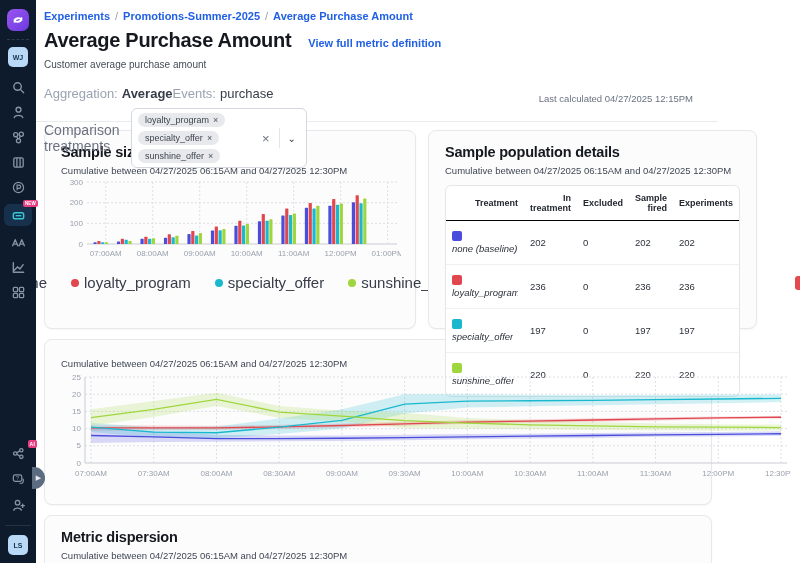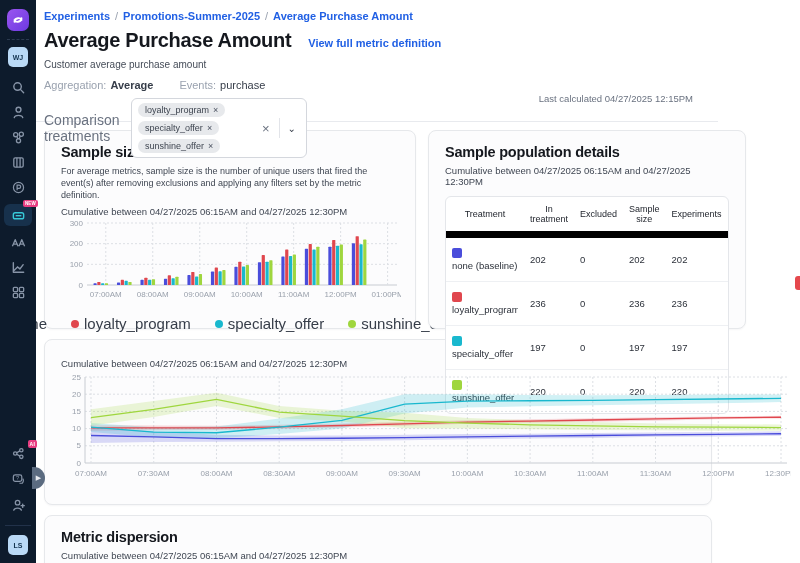--- a/index.html
+++ b/index.html
@@ -37,21 +37,21 @@
   
   .main { position:absolute; left:36px; top:0; width:682px; height:563px; background:#fff; }
   .topbar { position:relative; padding:10px 8px 0 8px; border-bottom:1px solid #e8eaee; height:122px; }
   .breadcrumb { font-size:11px; font-weight:700; color:#2160e4; display:flex; gap:5px; align-items:center; }
   .breadcrumb .sep { color:#9aa2af; font-weight:400; }
   .breadcrumb a { color:#2160e4; text-decoration:none; cursor:pointer; }
   .title-row { margin-top:7px; display:flex; align-items:baseline; gap:17px; }
   .page-title { font-size:20px; font-weight:700; letter-spacing:-.3px; color:#15181e; }
   .metric-link { font-size:11px; font-weight:700; color:#2160e4; cursor:pointer; }
   .desc { margin-top:7px; font-size:10px; color:#454c58; }
-  .meta { margin-top:9px; font-size:11px; color:#9aa2af; display:flex; gap:26px; }
+  .meta { margin-top:16px; font-size:13px; color:#9aa2af; display:flex; }
   .meta b { color:#363d49; font-weight:700; margin-left:4px; }
   .meta .val { color:#363d49; margin-left:4px; }
   .cmp-row { margin-top:7px; display:flex; align-items:center; }
   .cmp-label { font-size:14px; color:#6a7280; width:87px; }
   .selector { border:1px solid #d4d7dd; border-radius:6px; background:#fff; display:flex;
     align-items:center; padding:4px 6px 4px 6px; min-height:34px; width:176px; }
   .chips { display:flex; flex-wrap:wrap; gap:4px; width:128px; }
   .chip { background:#e7e9ec; border-radius:9px; padding:2px 7px; font-size:9px; color:#3e4550;
     white-space:nowrap; display:inline-flex; align-items:center; gap:4px; cursor:pointer; }
   .chip-x { color:#4a5160; font-size:9px; cursor:pointer; }
@@ -78,27 +78,27 @@
   .grid.solid { stroke:#c8ccd2; stroke-dasharray:none; }
   .xlab,.ylab { font-size:8px; fill:#9aa1ac; }
   .bar-legend { display:flex; justify-content:center; gap:24px; margin-top:2px;
     font-size:15px; color:#363d49; }
   .lg-item { display:inline-flex; align-items:center; gap:5px; cursor:pointer; }
   .dot { width:8px; height:8px; border-radius:50%; display:inline-block; }
 
   
   .pop-table { margin-top:9px; border:1px solid #e4e6ea; border-radius:6px; background:#fff;
     width:100%; border-collapse:separate; border-spacing:0; font-size:9.5px; overflow:hidden; }
-  .pop-table th { text-align:center; font-size:9px; font-weight:400; color:#23272f;
-    padding:7px 6px; border-bottom:7px solid #000000; }
+  .pop-table th { text-align:right; font-size:9px; font-weight:700; color:#23272f;
+    padding:7px 6px; border-bottom:1px solid #000000; }
   .pop-table td { padding:10px 6px; color:#2c313a; border-bottom:1px solid #eef0f3; }
   .pop-table tr:last-child td { border-bottom:none; }
   .swatch { width:10px; height:10px; border-radius:2px; display:inline-block; margin-right:7px;
     vertical-align:-1px; }
-  .tname { display:inline-block; max-width:66px; overflow:hidden; white-space:nowrap; vertical-align:middle; }
+  .tname { display:inline-block; max-width:66px; overflow:hidden; white-space:nowrap; vertical-align:middle;font-style:italic; }
 </style>
 </head>
 <body>
 
 <div class="app">
 
   <div class="sidebar">
     <div class="logo">
       <svg viewBox="0 0 16 16" fill="none" stroke="#fff" stroke-width="2.1" stroke-linecap="round">
         <path d="M4 10 C4 5, 12 5, 12 8 M12 6 C12 11, 4 11, 4 8"></path>
@@ -239,21 +239,20 @@
         </div>
       </div>
       <div class="last-calc">Last calculated 04/27/2025 12:15PM</div>
     </div>
 
     <div class="content">
       <div class="row1">
 
         <div class="card card-sample">
           <div class="card-title">Sample size over time</div>
-          <div class="card-note">For average metrics, sample size is the number of unique users that fired the event(s) after removing exclusions and applying any filters set by the metric definition.</div>
           <div class="card-cum">Cumulative between 04/27/2025 06:15AM and 04/27/2025 12:30PM</div>
           <svg id="bar-chart" width="340" height="92">
               <line x1="26" x2="336" y1="68" y2="68" class="grid solid"></line>
               <text x="22" y="70.5" class="ylab" text-anchor="end">0</text>
               <line x1="26" x2="336" y1="47.333333333333336" y2="47.333333333333336" class="grid"></line>
               <text x="22" y="49.833333333333336" class="ylab" text-anchor="end">100</text>
               <line x1="26" x2="336" y1="26.66666666666667" y2="26.66666666666667" class="grid"></line>
               <text x="22" y="29.16666666666667" class="ylab" text-anchor="end">200</text>
               <line x1="26" x2="336" y1="6" y2="6" class="grid"></line>
               <text x="22" y="8.5" class="ylab" text-anchor="end">300</text>
@@ -342,21 +341,21 @@
 
         <div class="card card-pop">
           <div class="card-title">Sample population details</div>
           <div class="card-cum">Cumulative between 04/27/2025 06:15AM and 04/27/2025 12:30PM</div>
           <table class="pop-table">
             <thead>
                 <tr>
               <th style="width:92px">Treatment</th>
               <th style="width:72px">In treatment</th>
               <th style="width:58px">Excluded</th>
-              <th style="width:70px">Sample size</th>
+              <th style="width:70px">Sample fired</th>
               <th>Experiments</th>
             </tr>
               </thead>
             <tbody>
                 <tr>
                   <td><span class="swatch" style="background:#4a4ddb"></span><span class="tname">none  (baseline)</span></td>
                   <td>202</td>
                   <td>0</td>
                   <td>202</td>
                   <td>202</td>

